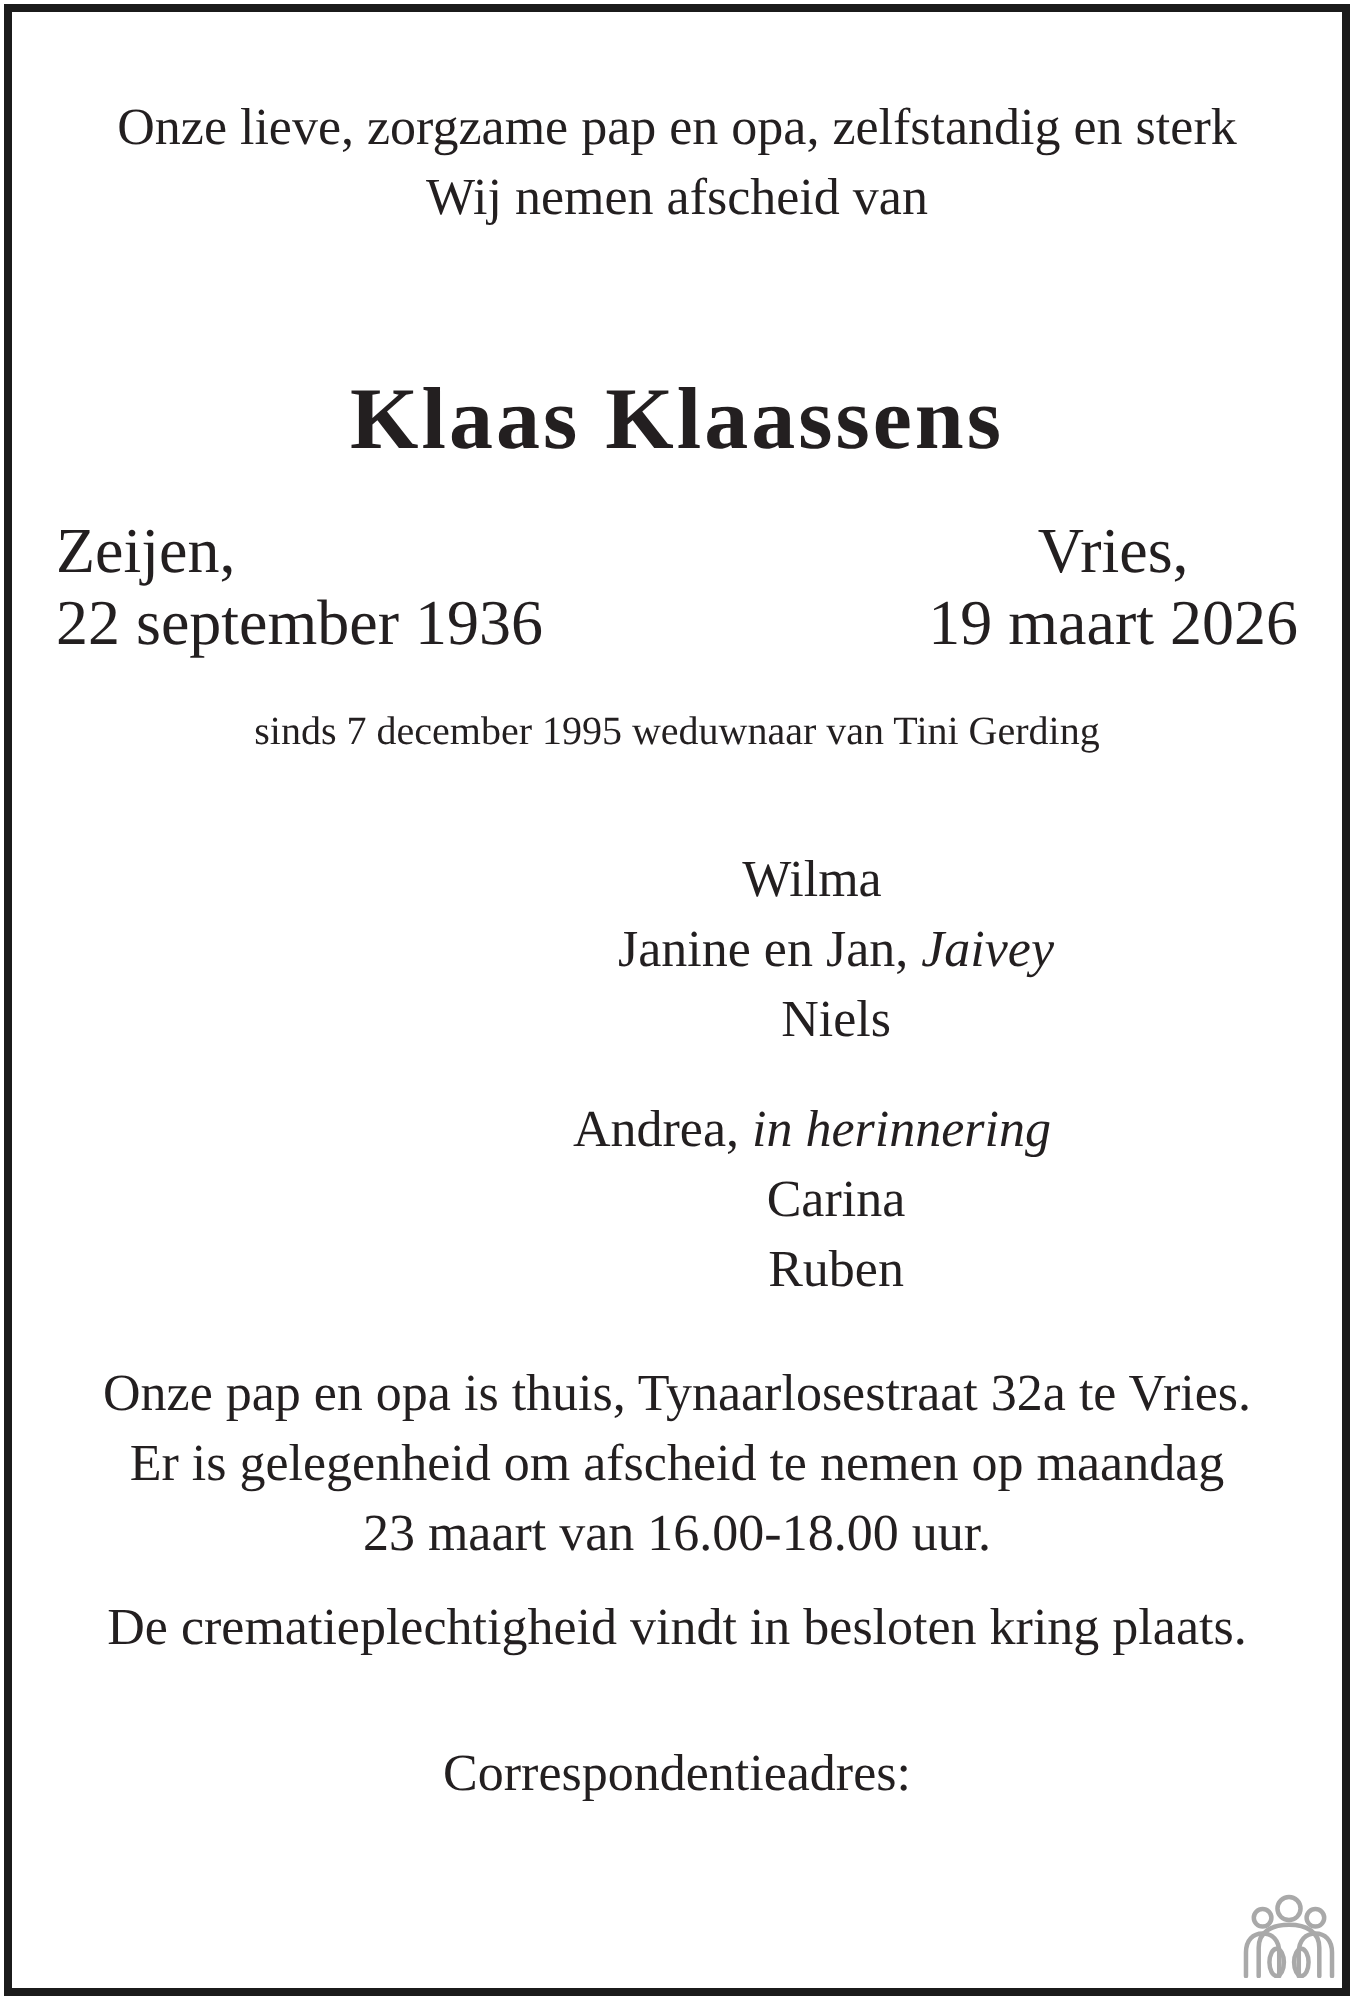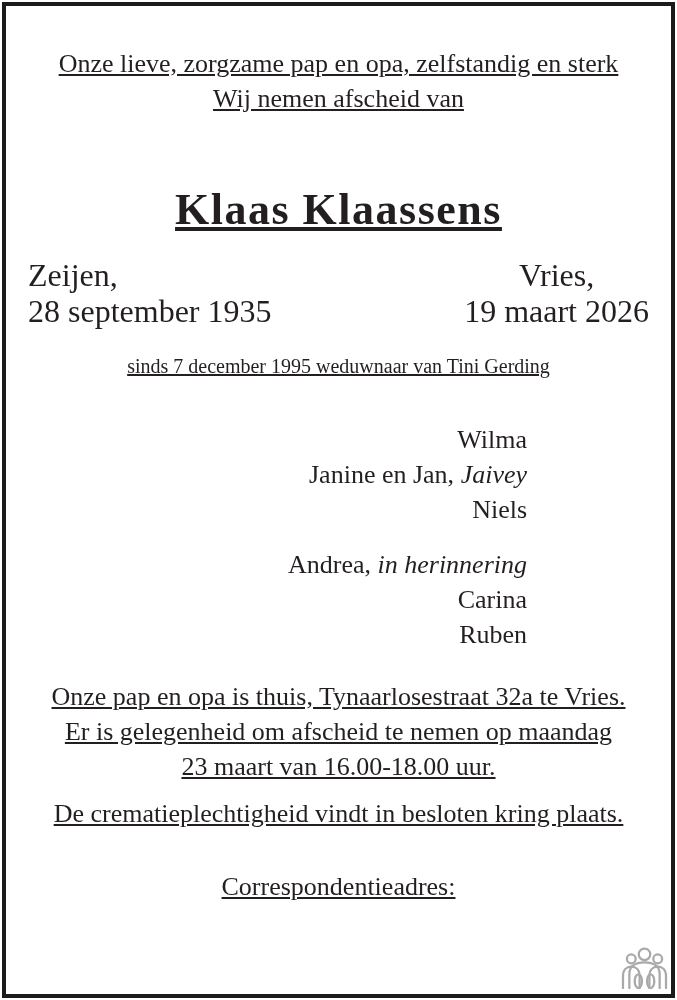--- a/index.html
+++ b/index.html
@@ -19,21 +19,20 @@
     position: absolute;
     left: 2px; top: 2px; right: 2px; bottom: 2px;
     border: 4px solid #1b1b1b;
     pointer-events: none;
   }
   .centered {
     position: absolute;
     left: 0;
     width: 677px;
     text-align: center;
-    text-decoration: underline;
   }
   .intro {
     top: 46px;
     font-size: 26px;
     line-height: 35px;
   }
   .name {
     top: 184px;
     margin: 0;
     font-size: 44px;
@@ -54,21 +53,21 @@
   .widower {
     top: 355px;
     font-size: 20px;
   }
   .family {
     position: absolute;
     top: 422px;
     left: 285px;
     font-size: 26px;
     line-height: 35px;
-    text-align: right;
+    text-align: center;
   }
   .fam-line.ind { margin-left: 24px; }
   .fam-line.gap { margin-top: 20px; }
   .it { font-style: italic; }
   .visit {
     top: 679px;
     font-size: 26px;
     line-height: 35px;
   }
   .crem {
@@ -99,21 +98,21 @@
   <div class="centered intro">
     <div>Onze lieve, zorgzame pap en opa, zelfstandig en sterk</div>
     <div>Wij nemen afscheid van</div>
   </div>
 
   <h1 class="centered name">Klaas Klaassens</h1>
 
   <div class="dates">
     <div class="birth">
       <div>Zeijen,</div>
-      <div>28 september 1935</div>
+      <div>22 september 1936</div>
     </div>
     <div class="death">
       <div>Vries,</div>
       <div>19 maart 2026</div>
     </div>
   </div>
 
   <div class="centered widower">sinds 7 december 1995 weduwnaar van Tini Gerding</div>
 
   <div class="family">

